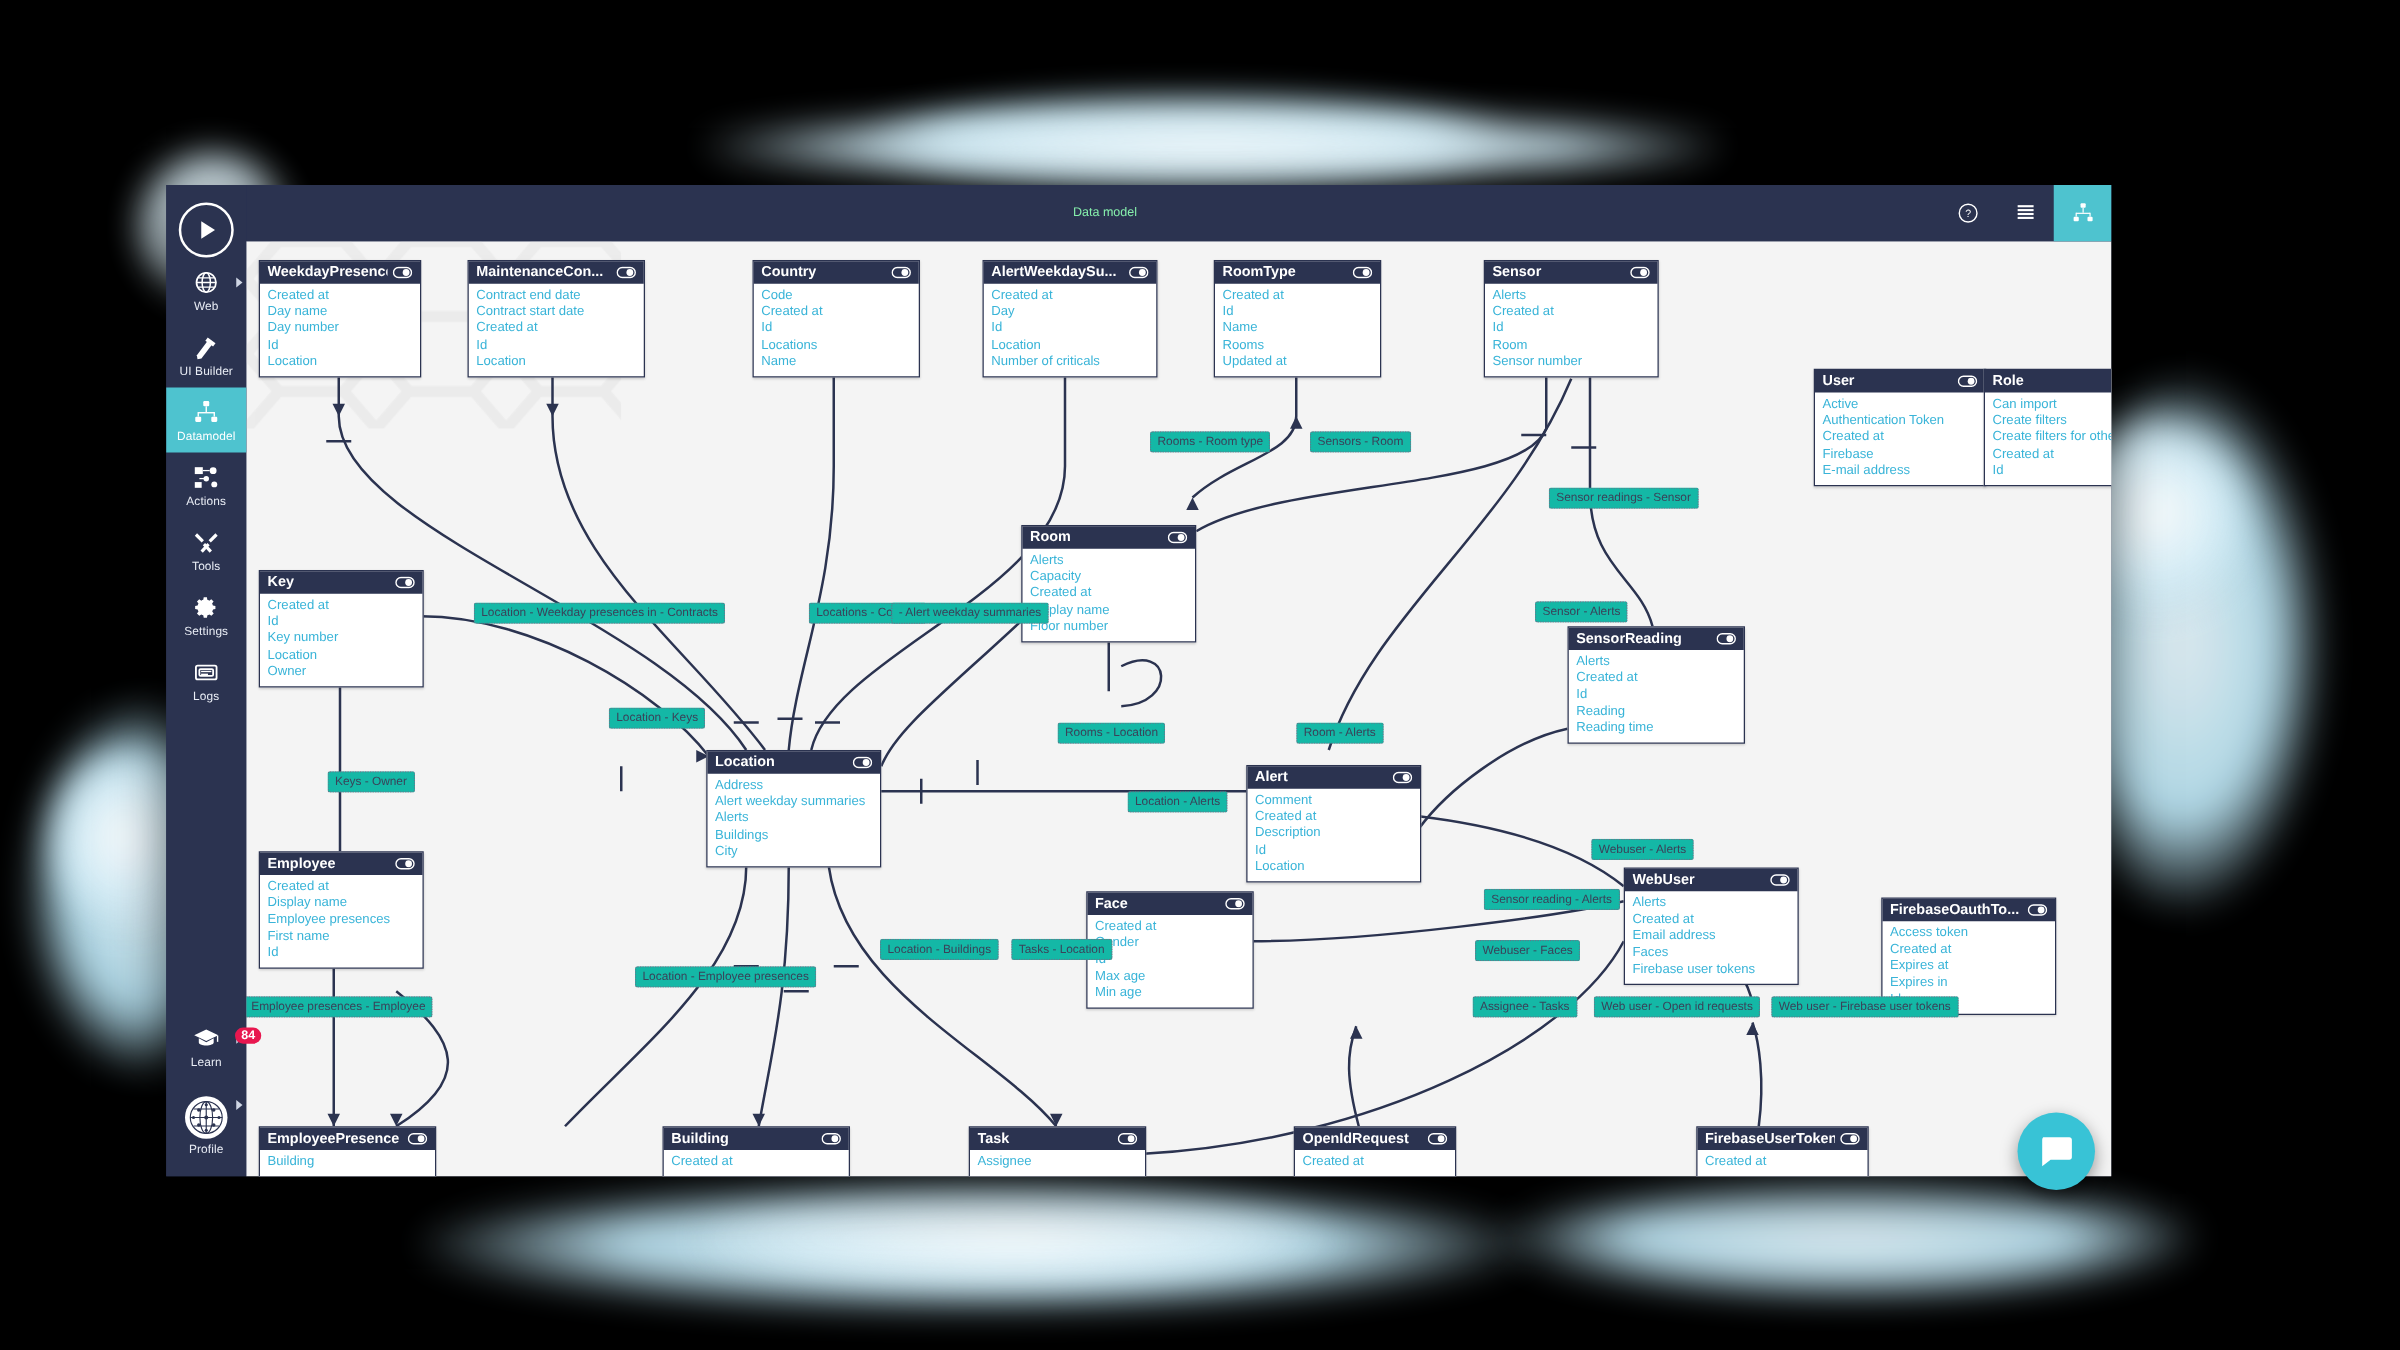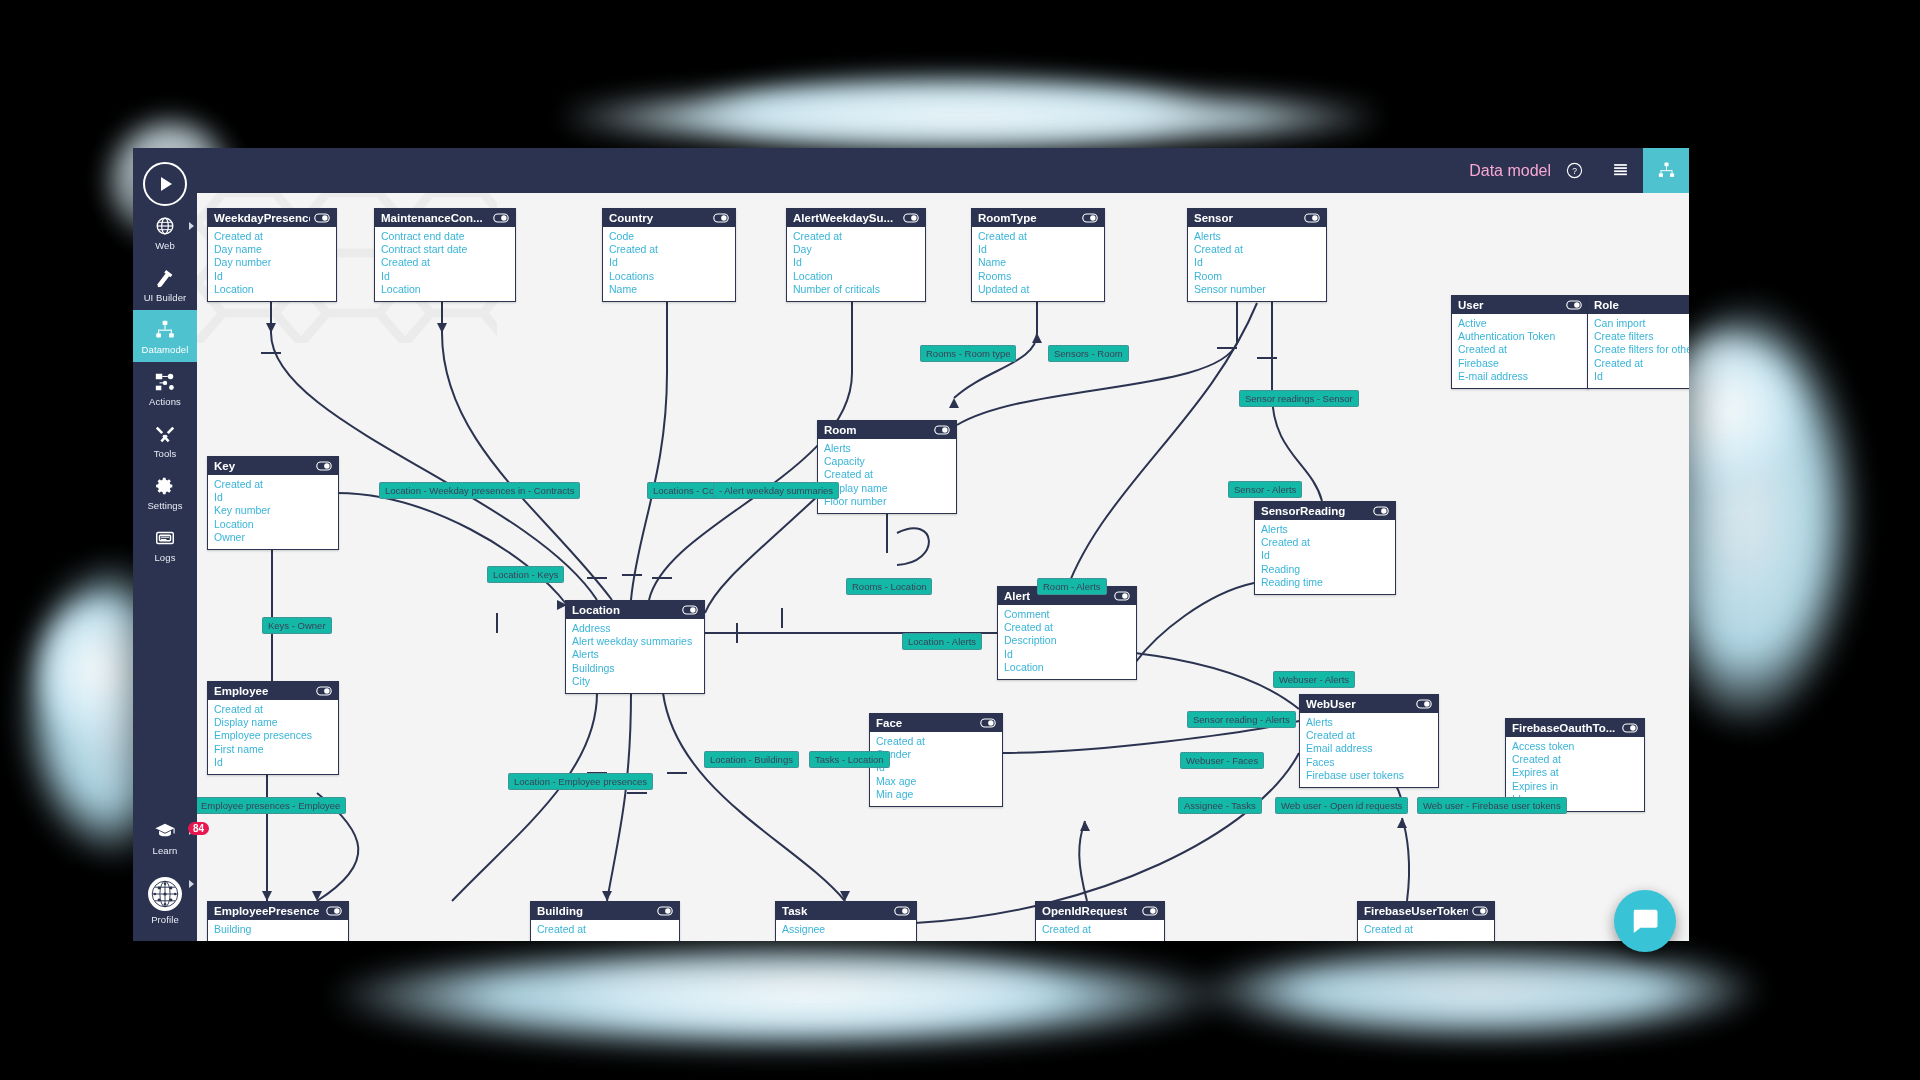--- a/index.html
+++ b/index.html
@@ -38,21 +38,21 @@
   .navitem .caret{position:absolute;right:3px;top:16px;width:0;height:0;
       border-left:5px solid #cfd6e4;border-top:4px solid transparent;border-bottom:4px solid transparent;}
   .spacer{flex:1;}
   .badge{position:absolute;left:34px;top:2px;background:#e8174f;color:#fff;font-size:10px;
       font-weight:bold;border-radius:9px;padding:1px 5px;z-index:3;}
   .avatar{width:34px;height:34px;border-radius:50%;background:#fff;display:block;}
 
   
   #topbar{position:absolute;left:64px;top:0;right:0;height:45px;background:#2b3350;
       display:flex;align-items:center;z-index:5;}
-  #topbar .title{flex:1;text-align:right;color:#f9a8d4;font-size:16px;padding-left:20px;}
+  #topbar .title{flex:1;text-align:center;color:#86efac;font-size:10px;padding-left:20px;}
   .tbtn{width:46px;height:45px;display:flex;align-items:center;justify-content:center;cursor:pointer;}
   .tbtn.active{background:#4ec3cf;}
 
   
   #canvas{position:absolute;left:64px;top:45px;right:0;bottom:0;overflow:hidden;
       background:#f4f4f4;}
   #hexbg{position:absolute;inset:0;opacity:.5;}
   #edges{position:absolute;left:0;top:0;}
 
   
@@ -520,21 +520,21 @@
               </svg>
             </div>
             <div class="bd">
               <div class="f">Address</div>
               <div class="f">Alert weekday summaries</div>
               <div class="f">Alerts</div>
               <div class="f">Buildings</div>
               <div class="f">City</div>
             </div>
           </div>
-          <div class="ent" style="left: 800px; top: 393px; width: 138px;">
+          <div class="ent" style="left: 800px; top: 419px; width: 138px;">
             <div class="hd">
               <span class="nm">Alert</span>
               <svg width="16" height="10" viewBox="0 0 20 12">
                 <rect x="1" y="1" width="18" height="10" rx="5" fill="none" stroke="#fff" stroke-width="1.4"></rect>
                 <circle cx="13.6" cy="6" r="3.4" fill="#fff"></circle>
               </svg>
             </div>
             <div class="bd">
               <div class="f">Comment</div>
               <div class="f">Created at</div>

